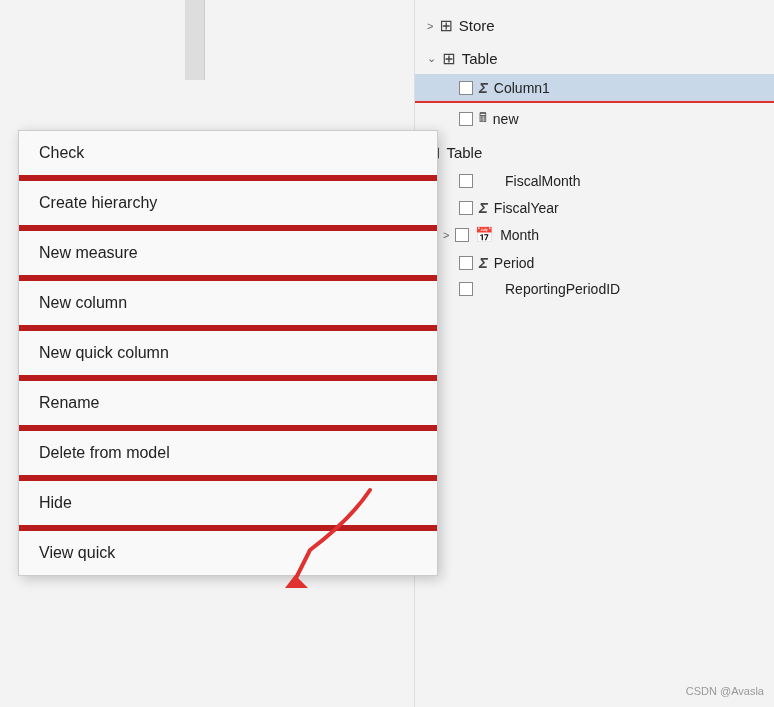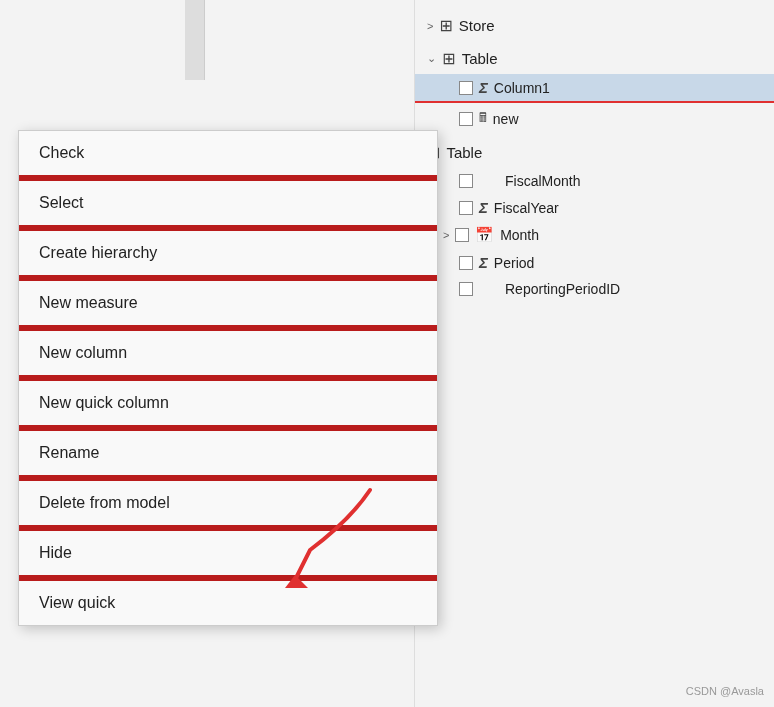--- a/index.html
+++ b/index.html
@@ -227,21 +227,20 @@
         <span style="width:20px; display:inline-block;"></span>
         <span>ReportingPeriodID</span>
       </div>
     </div>
 
   </div>
 </div>
 
 <div class="context-menu">
   <div class="menu-item">Check</div>
-  <div class="menu-item">Select</div>
   <div class="menu-item">Create hierarchy</div>
   <div class="menu-item">New measure</div>
   <div class="menu-item">New column</div>
   <div class="menu-item">New quick column</div>
   <div class="menu-item">Rename</div>
   <div class="menu-item">Delete from model</div>
   <div class="menu-item">Hide</div>
   <div class="menu-item">View quick</div>
 </div>
 

